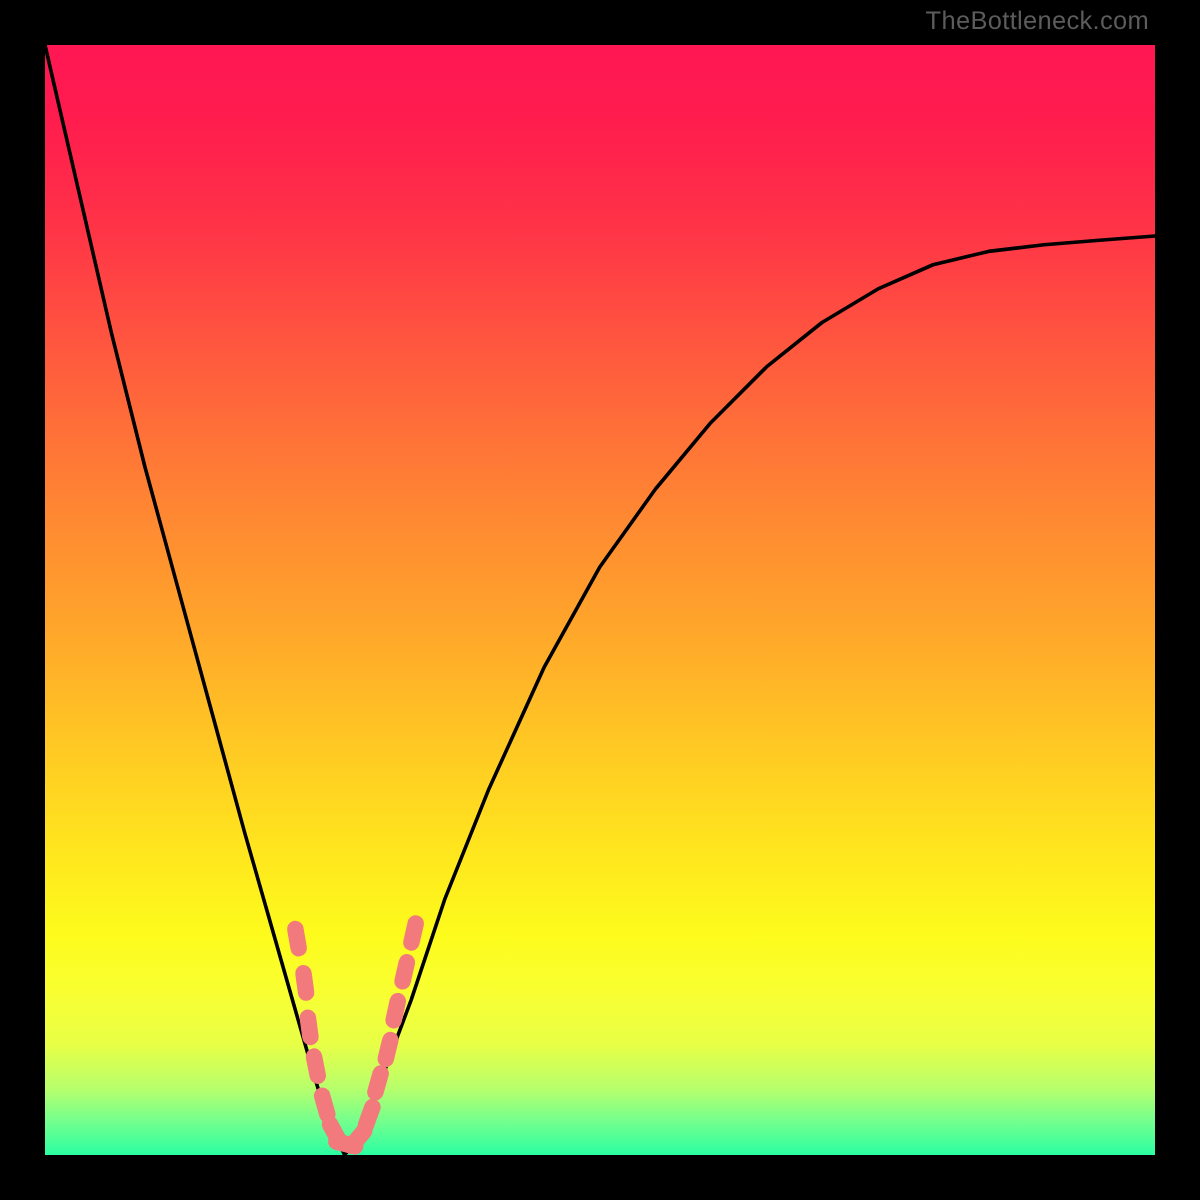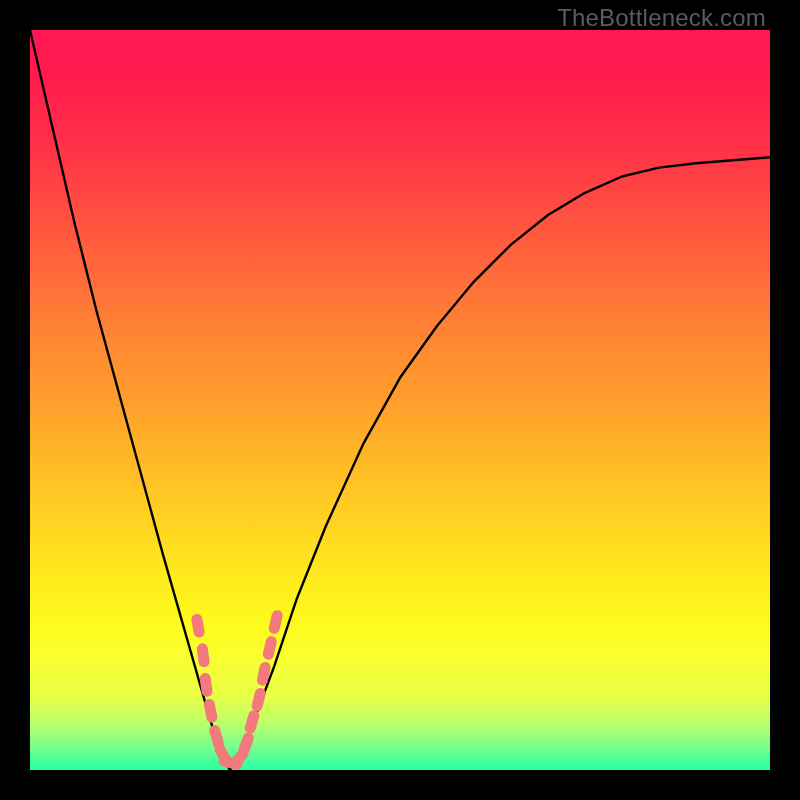--- a/index.html
+++ b/index.html
@@ -42,21 +42,21 @@
       #b7ff6c 94%,
       #73ff8e 97%,
       #2bffa2 100%
     );
   }
   .watermark {
     position: absolute;
     top: 4px;
     right: 34px;
     color: #5c5c5c;
-    font-size: 24px;
+    font-size: 17px;
     font-weight: 500;
     letter-spacing: 0.2px;
     user-select: none;
   }
   svg.curve {
     position: absolute;
     left: 0;
     top: 0;
     width: 740px;
     height: 740px;

